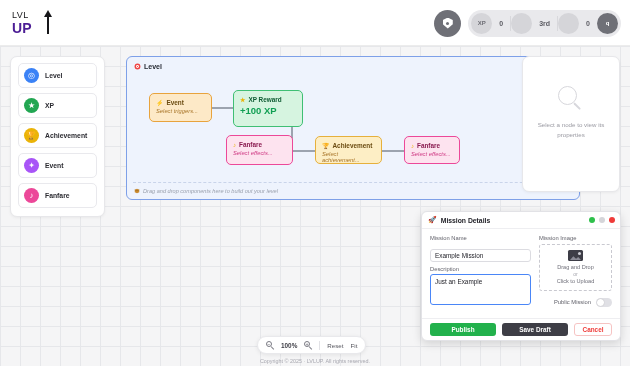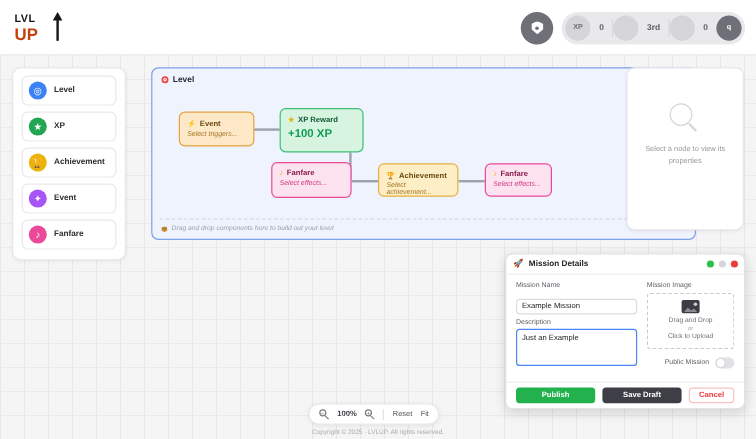--- a/index.html
+++ b/index.html
@@ -32,26 +32,26 @@
     z-index: 40;
   }
   #logo {
     position: absolute; left: 12px; top: 7px;
     width: 42px; height: 32px;
     display: flex; flex-direction: column;
     align-items: flex-start; justify-content: center;
     line-height: 1;
   }
   .logo-l1 {
-    font-size: 9px; font-weight: 700; letter-spacing: .5px;
+    font-size: 9px; font-weight: 400; letter-spacing: .5px;
     color: #17171a;
   }
   .logo-l2 {
     font-size: 14px; font-weight: 800; letter-spacing: .2px;
-    color: #c2410c; margin-top: 1px;
+    color: #4c1d95; margin-top: 1px;
   }
   .logo-arrow {
     position: absolute; right: 2px; top: 3px;
     width: 0; height: 0;
     border-left: 4px solid transparent;
     border-right: 4px solid transparent;
     border-bottom: 7px solid #17171a;
   }
   .logo-arrow-stem {
     position: absolute; right: 5px; top: 9px;

